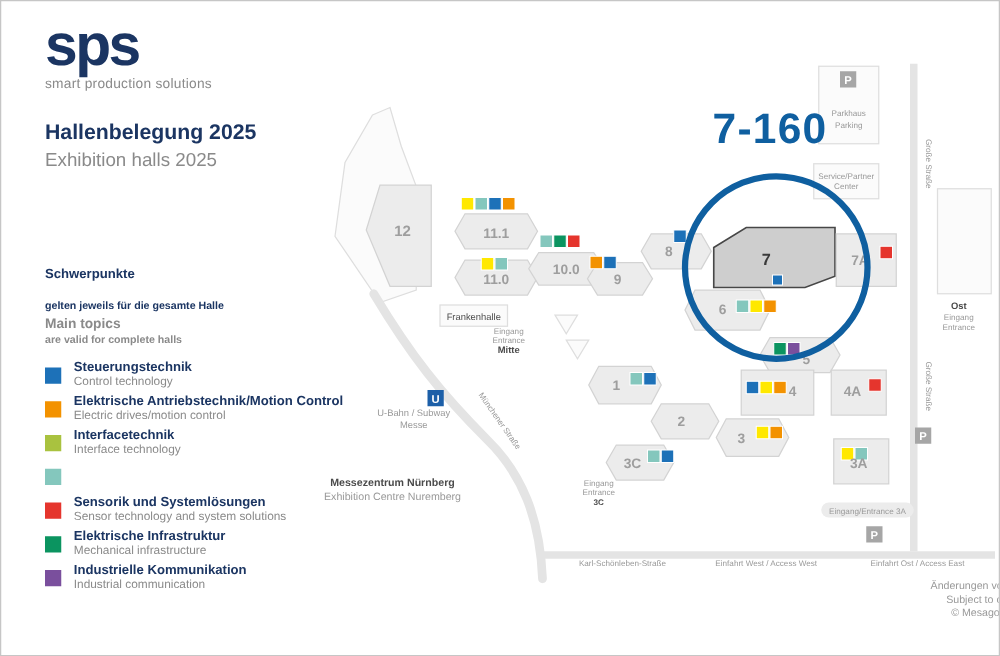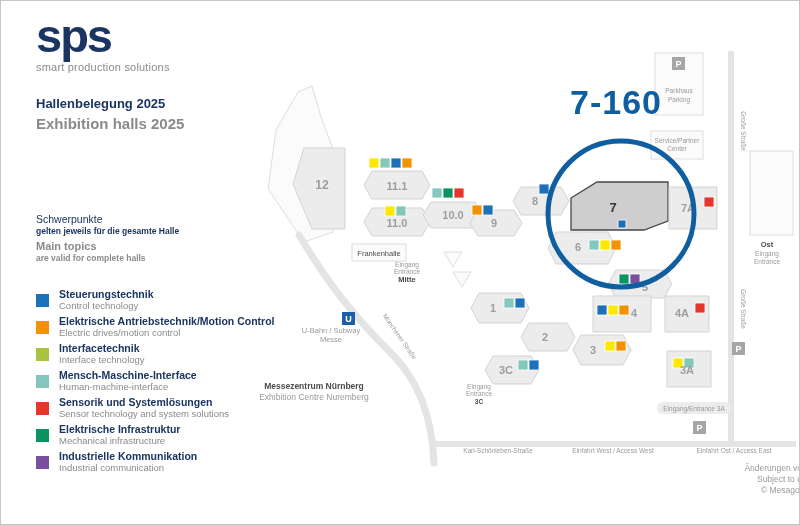--- a/index.html
+++ b/index.html
@@ -5,26 +5,26 @@
   *{margin:0;padding:0;box-sizing:border-box}
   html,body{background:#9a9a9a}
   body{font-family:"Liberation Sans",sans-serif}
   .page{position:relative;width:800px;height:525px;background:#ffffff;border:1px solid #c6c6c6;overflow:hidden;margin:0 auto}
   .map-svg{position:absolute;left:0;top:0;width:800px;height:525px}
 
   .brand{position:absolute;left:35px;top:10px}
   .logo{font-size:47px;font-weight:bold;color:#1b3562;letter-spacing:-2px;line-height:1.05}
   .tagline{font-size:11px;color:#8a8a8a;margin-top:1px;letter-spacing:.2px}
   .titles{position:absolute;left:35px;top:95px}
-  .title-de{font-size:13px;font-weight:bold;color:#1b3562}
-  .title-en{font-size:15px;font-weight:bold;color:#8a8a8a;margin-top:4px}
+  .title-de{font-size:17px;font-weight:bold;color:#1b3562}
+  .title-en{font-size:15px;font-weight:normal;color:#8a8a8a;margin-top:4px}
 
   .topics{position:absolute;left:35px;top:212px}
-  .sch-de{font-size:10.5px;font-weight:normal;color:#1b3562}
-  .sch-sub{font-size:8.5px;font-weight:bold;color:#1b3562;margin-top:1px}
+  .sch-de{font-size:10.5px;font-weight:bold;color:#1b3562}
+  .sch-sub{font-size:8.5px;font-weight:bold;color:#1b3562;margin-top:14px}
   .sch-en{font-size:11px;font-weight:bold;color:#8a8a8a;margin-top:4px}
   .sch-sub-en{font-size:8.5px;font-weight:bold;color:#8a8a8a;margin-top:1px}
 
   .legend{position:absolute;left:35px;top:285px}
   .legend-item{display:flex;align-items:center;height:27px}
   .swatch{width:13px;height:13px;margin-right:10px;margin-top:1px;flex:none}
   .ltxt{display:block}
   .lde{display:block;font-size:10.5px;font-weight:bold;color:#1b3562;white-space:nowrap;line-height:1.15}
   .len{display:block;font-size:9.5px;color:#8a8a8a;white-space:nowrap;line-height:1.25}
 
@@ -215,24 +215,20 @@
       </div>
       <div class="legend-item">
         <span class="swatch" style="background: rgb(169, 194, 63);"></span>
         <span class="ltxt">
           <span class="lde">Interfacetechnik</span>
           <span class="len">Interface technology</span>
         </span>
       </div>
       <div class="legend-item">
         <span class="swatch" style="background: rgb(132, 199, 189);"></span>
-        <span class="ltxt">
-          <span class="lde">Mensch-Maschine-Interface</span>
-          <span class="len">Human-machine-interface</span>
-        </span>
       </div>
       <div class="legend-item">
         <span class="swatch" style="background: rgb(229, 53, 45);"></span>
         <span class="ltxt">
           <span class="lde">Sensorik und Systemlösungen</span>
           <span class="len">Sensor technology and system solutions</span>
         </span>
       </div>
       <div class="legend-item">
         <span class="swatch" style="background: rgb(11, 148, 96);"></span>

